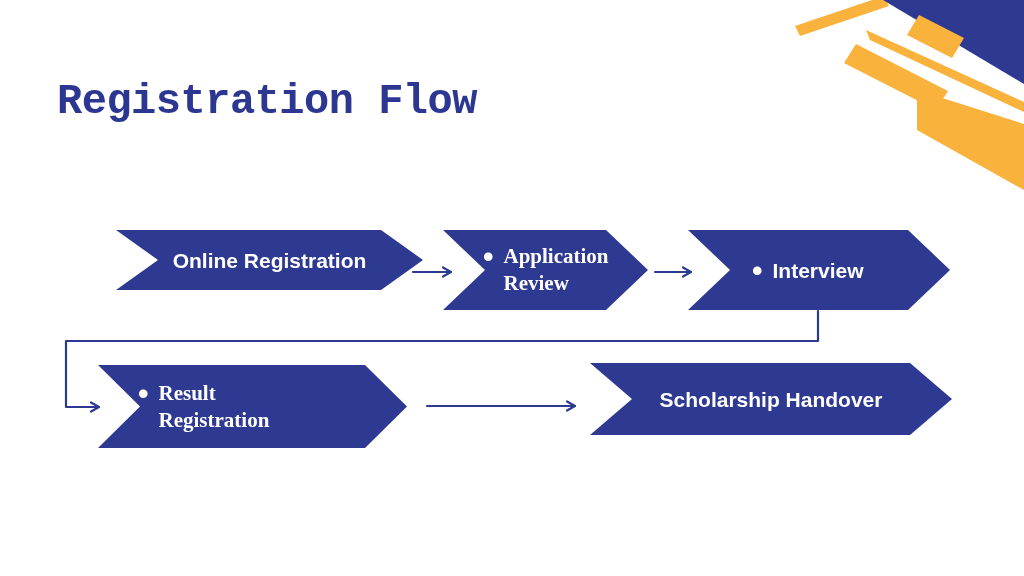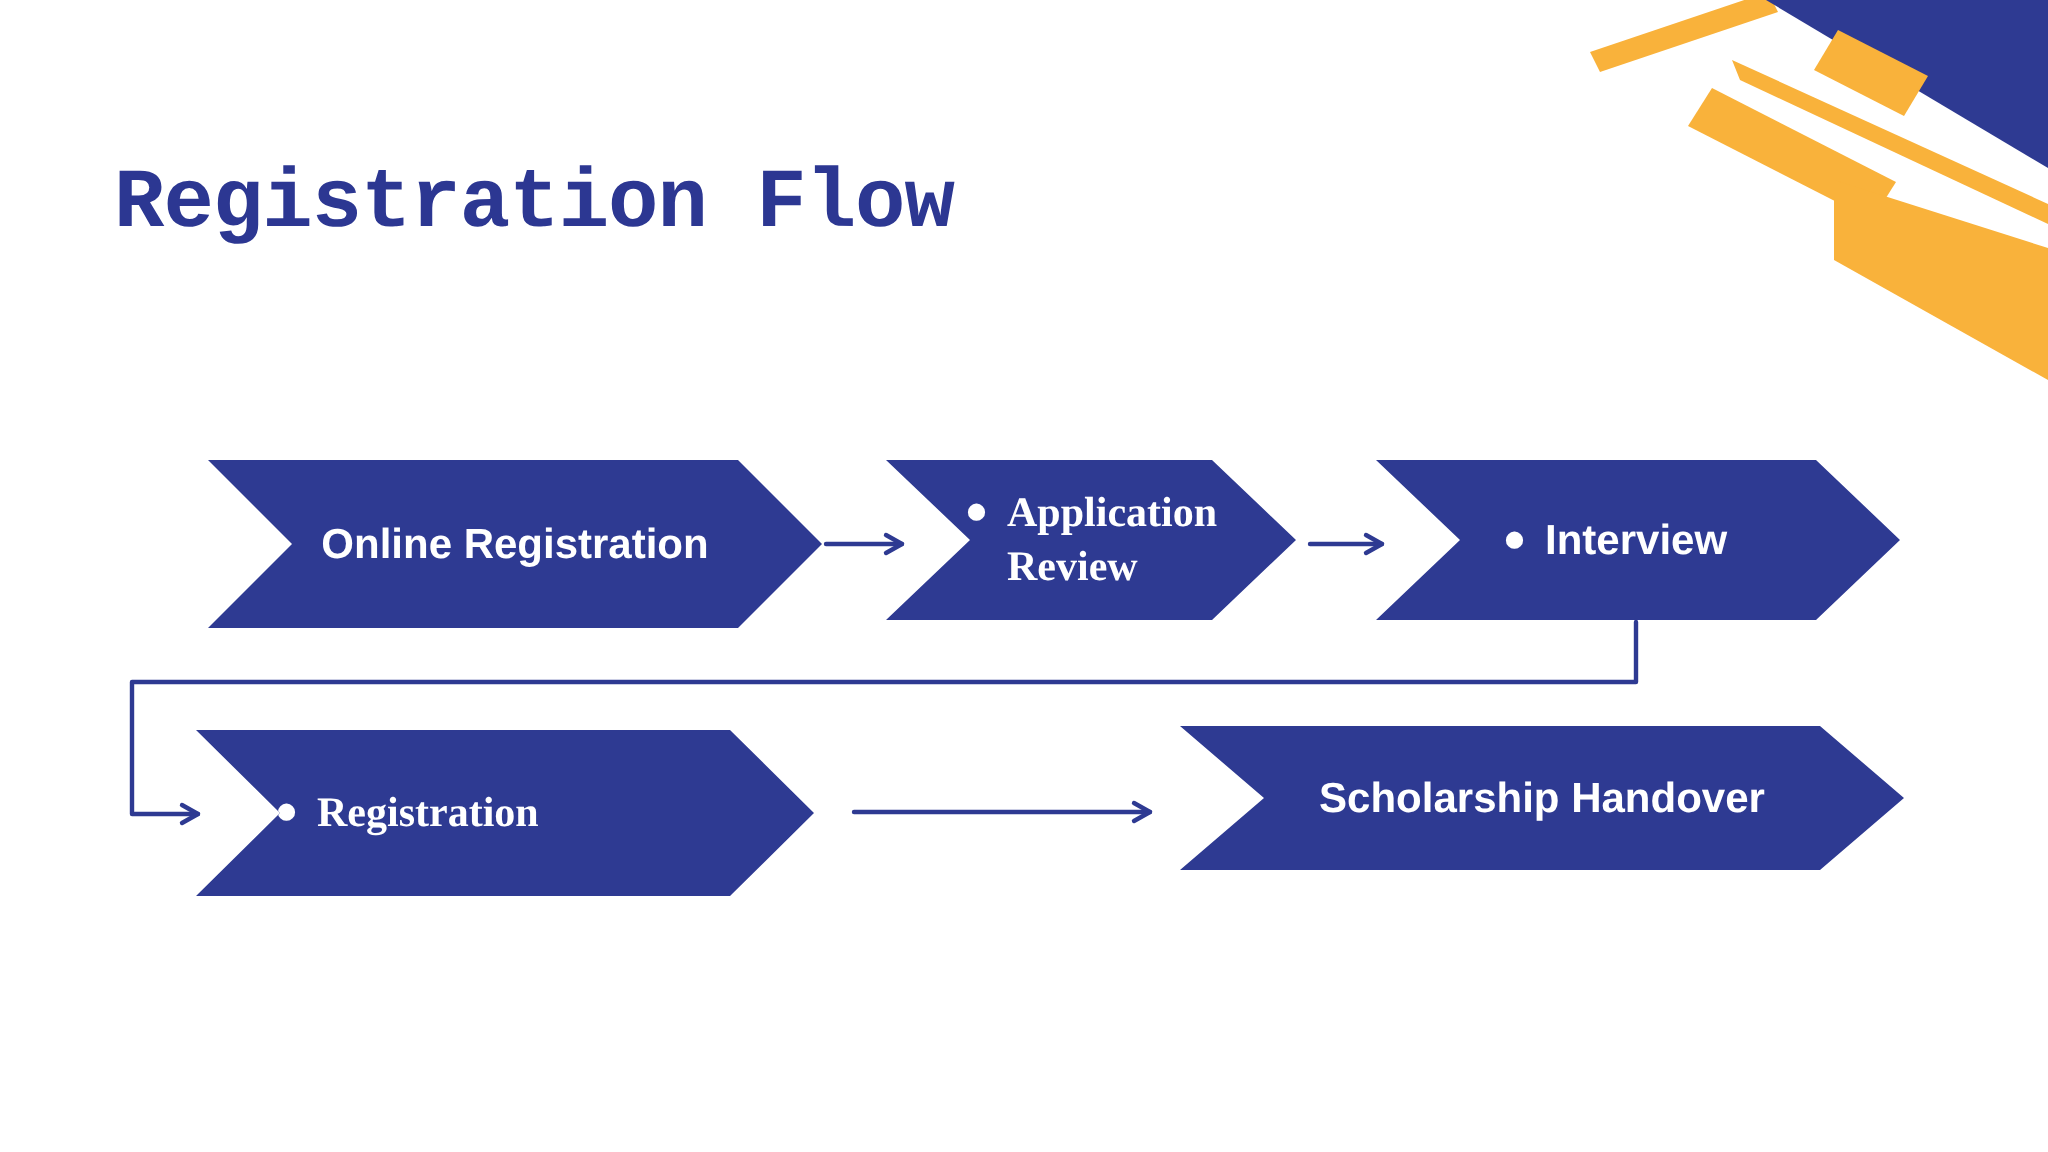--- a/index.html
+++ b/index.html
@@ -57,21 +57,21 @@
     display:flex;
     flex-direction:column;
     line-height:27px;
     font-family:Liberation Serif, serif;
   }
   .chev .label{line-height:27px;}
   .chev.with-bullet{align-items:center;}
   .chev.two-line{align-items:center;}
   .chev.two-line .bullet{align-self:flex-start;}
   .chev.two-line .rowwrap{display:flex;align-items:flex-start;}
-  #step-1{left:104px;top:230px;width:307px;height:84px;align-items:center;}
+  #step-1{left:116px;top:230px;width:307px;height:60px;align-items:center;}
   #step-2{left:443px;top:230px;width:205px;height:80px;padding-left:40px;}
   #step-3{left:688px;top:230px;width:262px;height:80px;padding-left:64px;}
   #step-4{left:98px;top:365px;width:309px;height:83px;padding-left:40px;}
   #step-5{left:590px;top:363px;width:362px;height:72px;}
 </style>
 </head>
 <body>
 
 <h1 class="title">Registration Flow</h1>
 
@@ -115,20 +115,21 @@
 
 <div id="step-3" class="chev with-bullet">
   <span class="bullet">•</span>
   <span class="label">Interview</span>
 </div>
 
 <div id="step-4" class="chev with-bullet two-line">
   <span class="rowwrap">
     <span class="bullet">•</span>
     <span class="lines">
+      <span>Result</span>
       <span>Registration</span>
     </span>
   </span>
 </div>
 
 <div id="step-5" class="chev center">
   <span class="label">Scholarship Handover</span>
 </div>
 
 </body></html>

